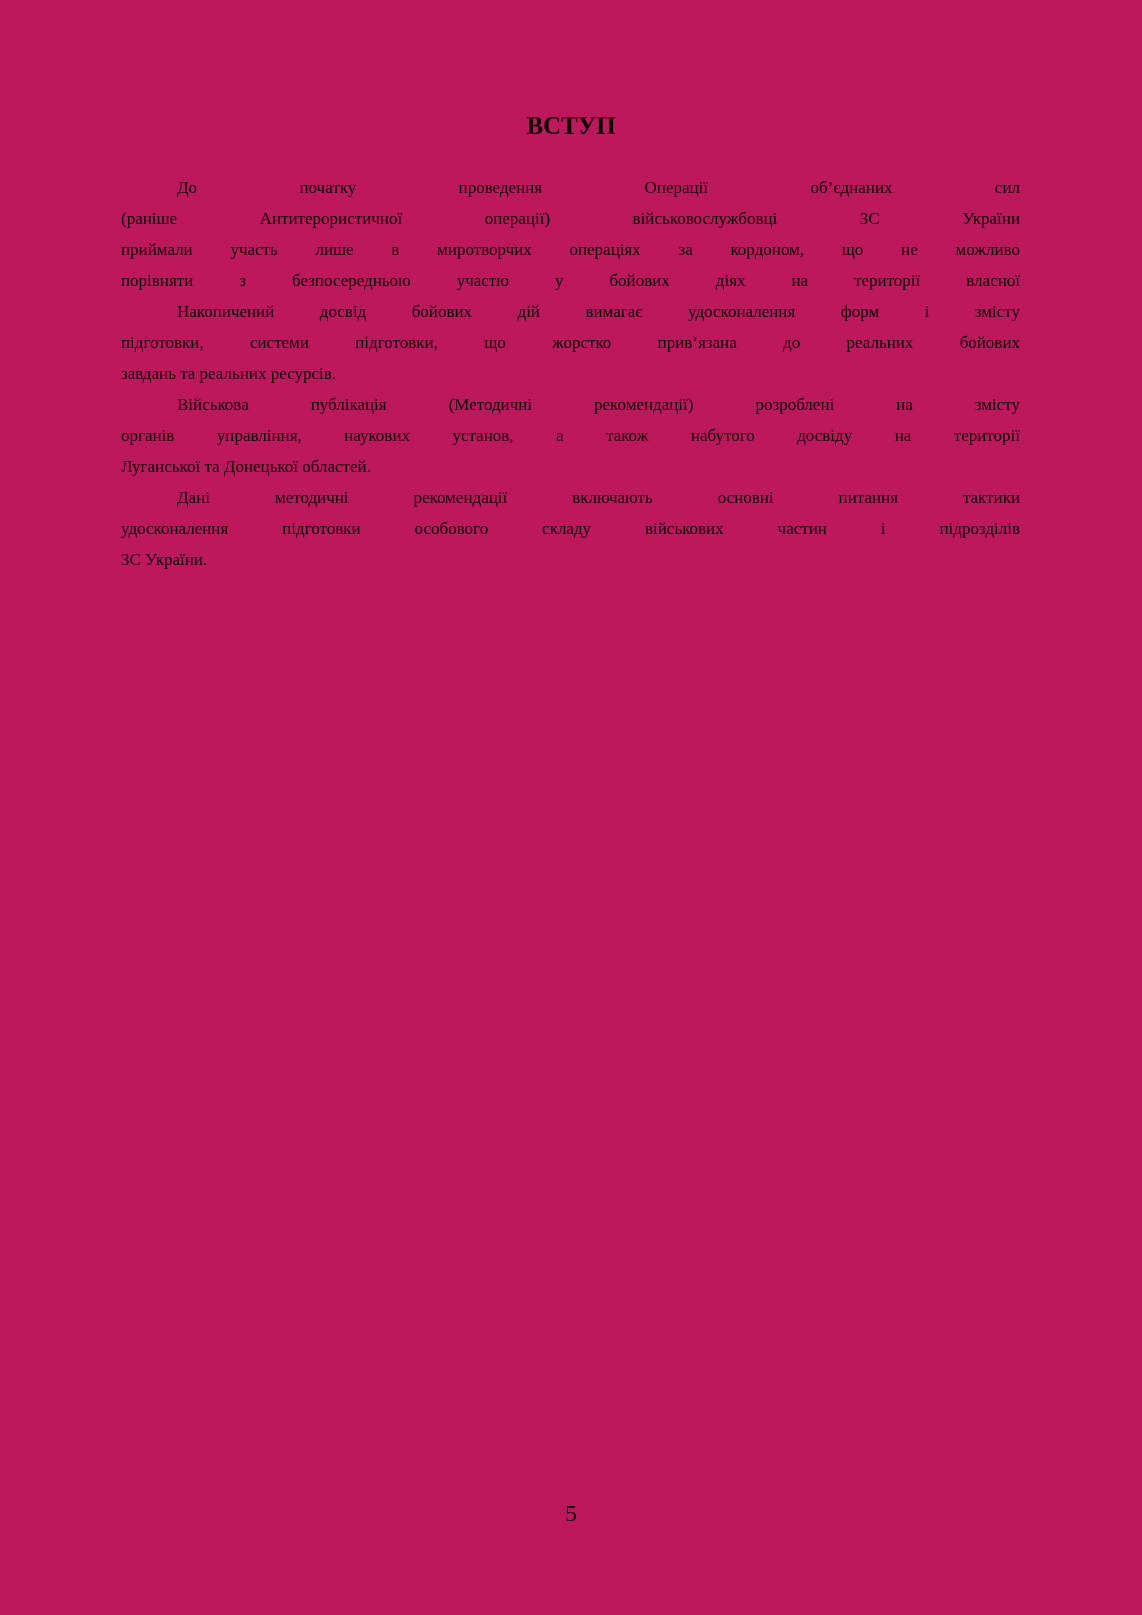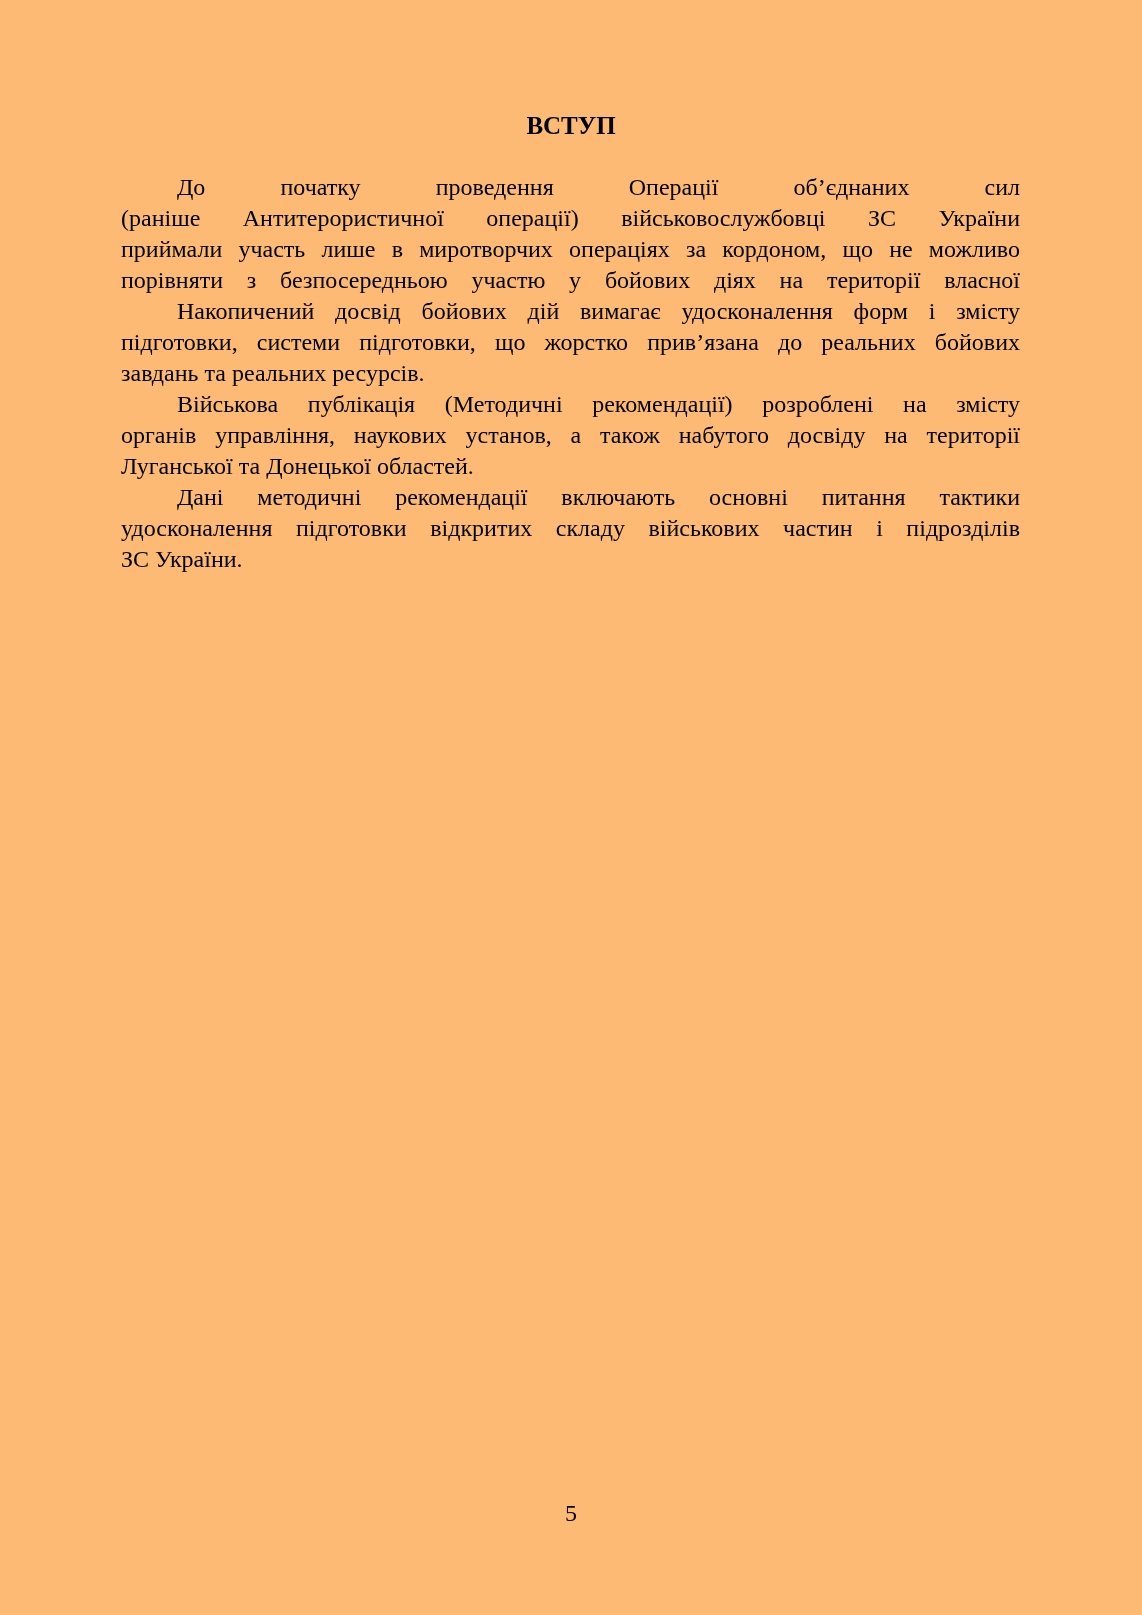--- a/index.html
+++ b/index.html
@@ -4,42 +4,42 @@
 <style>
   html, body {
     margin: 0;
     padding: 0;
     background: #ffffff;
   }
   .page {
     position: relative;
     width: 1142px;
     height: 1615px;
-    background: #fdba74;
+    background: #be185d;
     color: #000000;
     font-family: "Liberation Serif", "DejaVu Serif", serif;
     overflow: hidden;
   }
   .title {
     position: absolute;
     top: 110px;
     left: 0;
     width: 100%;
     margin: 0;
     text-align: center;
     font-size: 25px;
     font-weight: bold;
     line-height: 31px;
   }
   .body-block {
     position: absolute;
     top: 172px;
     left: 121px;
     width: 899px;
-    font-size: 24px;
+    font-size: 17px;
     line-height: 31px;
   }
   .paragraph {
     margin: 0;
   }
   .line {
     text-align: justify;
     text-align-last: left;
     white-space: normal;
   }
@@ -77,19 +77,19 @@
         <div class="line just">підготовки, системи підготовки, що жорстко прив’язана до реальних бойових</div>
         <div class="line">завдань та реальних ресурсів.</div>
       </div>
       <div class="paragraph">
         <div class="line first just">Військова публікація (Методичні рекомендації) розроблені на змісту</div>
         <div class="line just">органів управління, наукових установ, а також набутого досвіду на території</div>
         <div class="line">Луганської та Донецької областей.</div>
       </div>
       <div class="paragraph">
         <div class="line first just">Дані методичні рекомендації включають основні питання тактики</div>
-        <div class="line just">удосконалення підготовки відкритих складу військових частин і підрозділів</div>
+        <div class="line just">удосконалення підготовки особового складу військових частин і підрозділів</div>
         <div class="line">ЗС України.</div>
       </div>
     </div>
 
   <div class="page-number">5</div>
 </div>
 
 </body></html>

